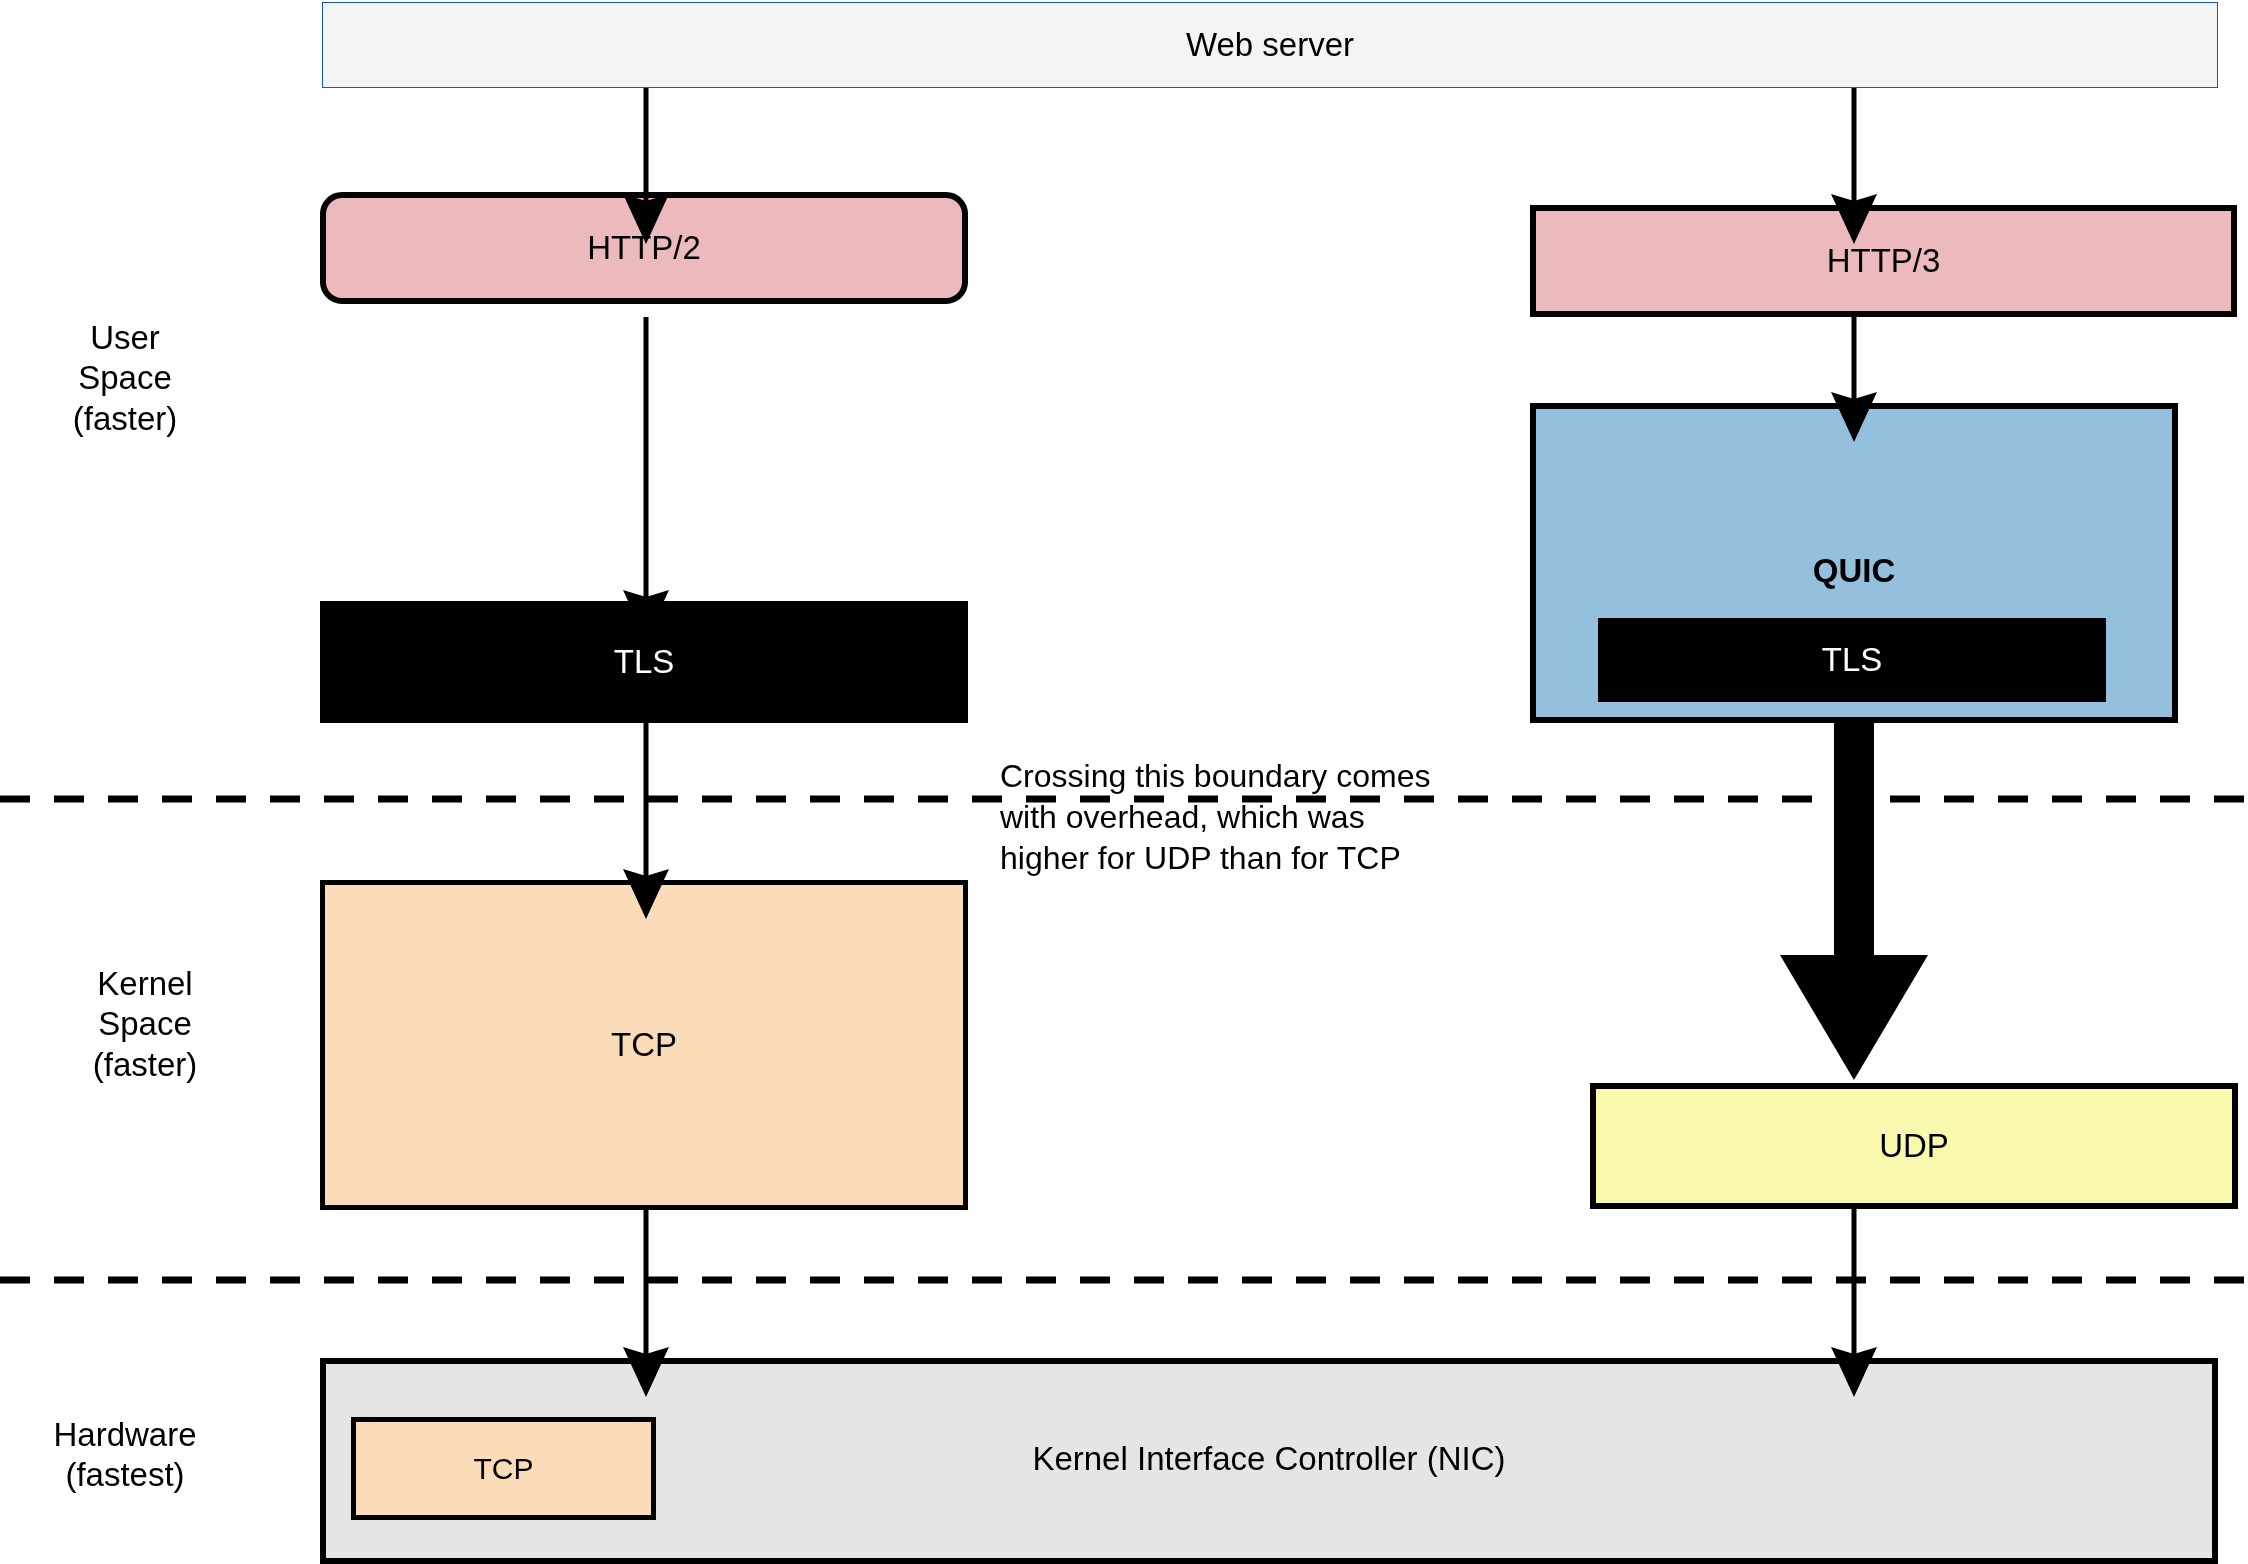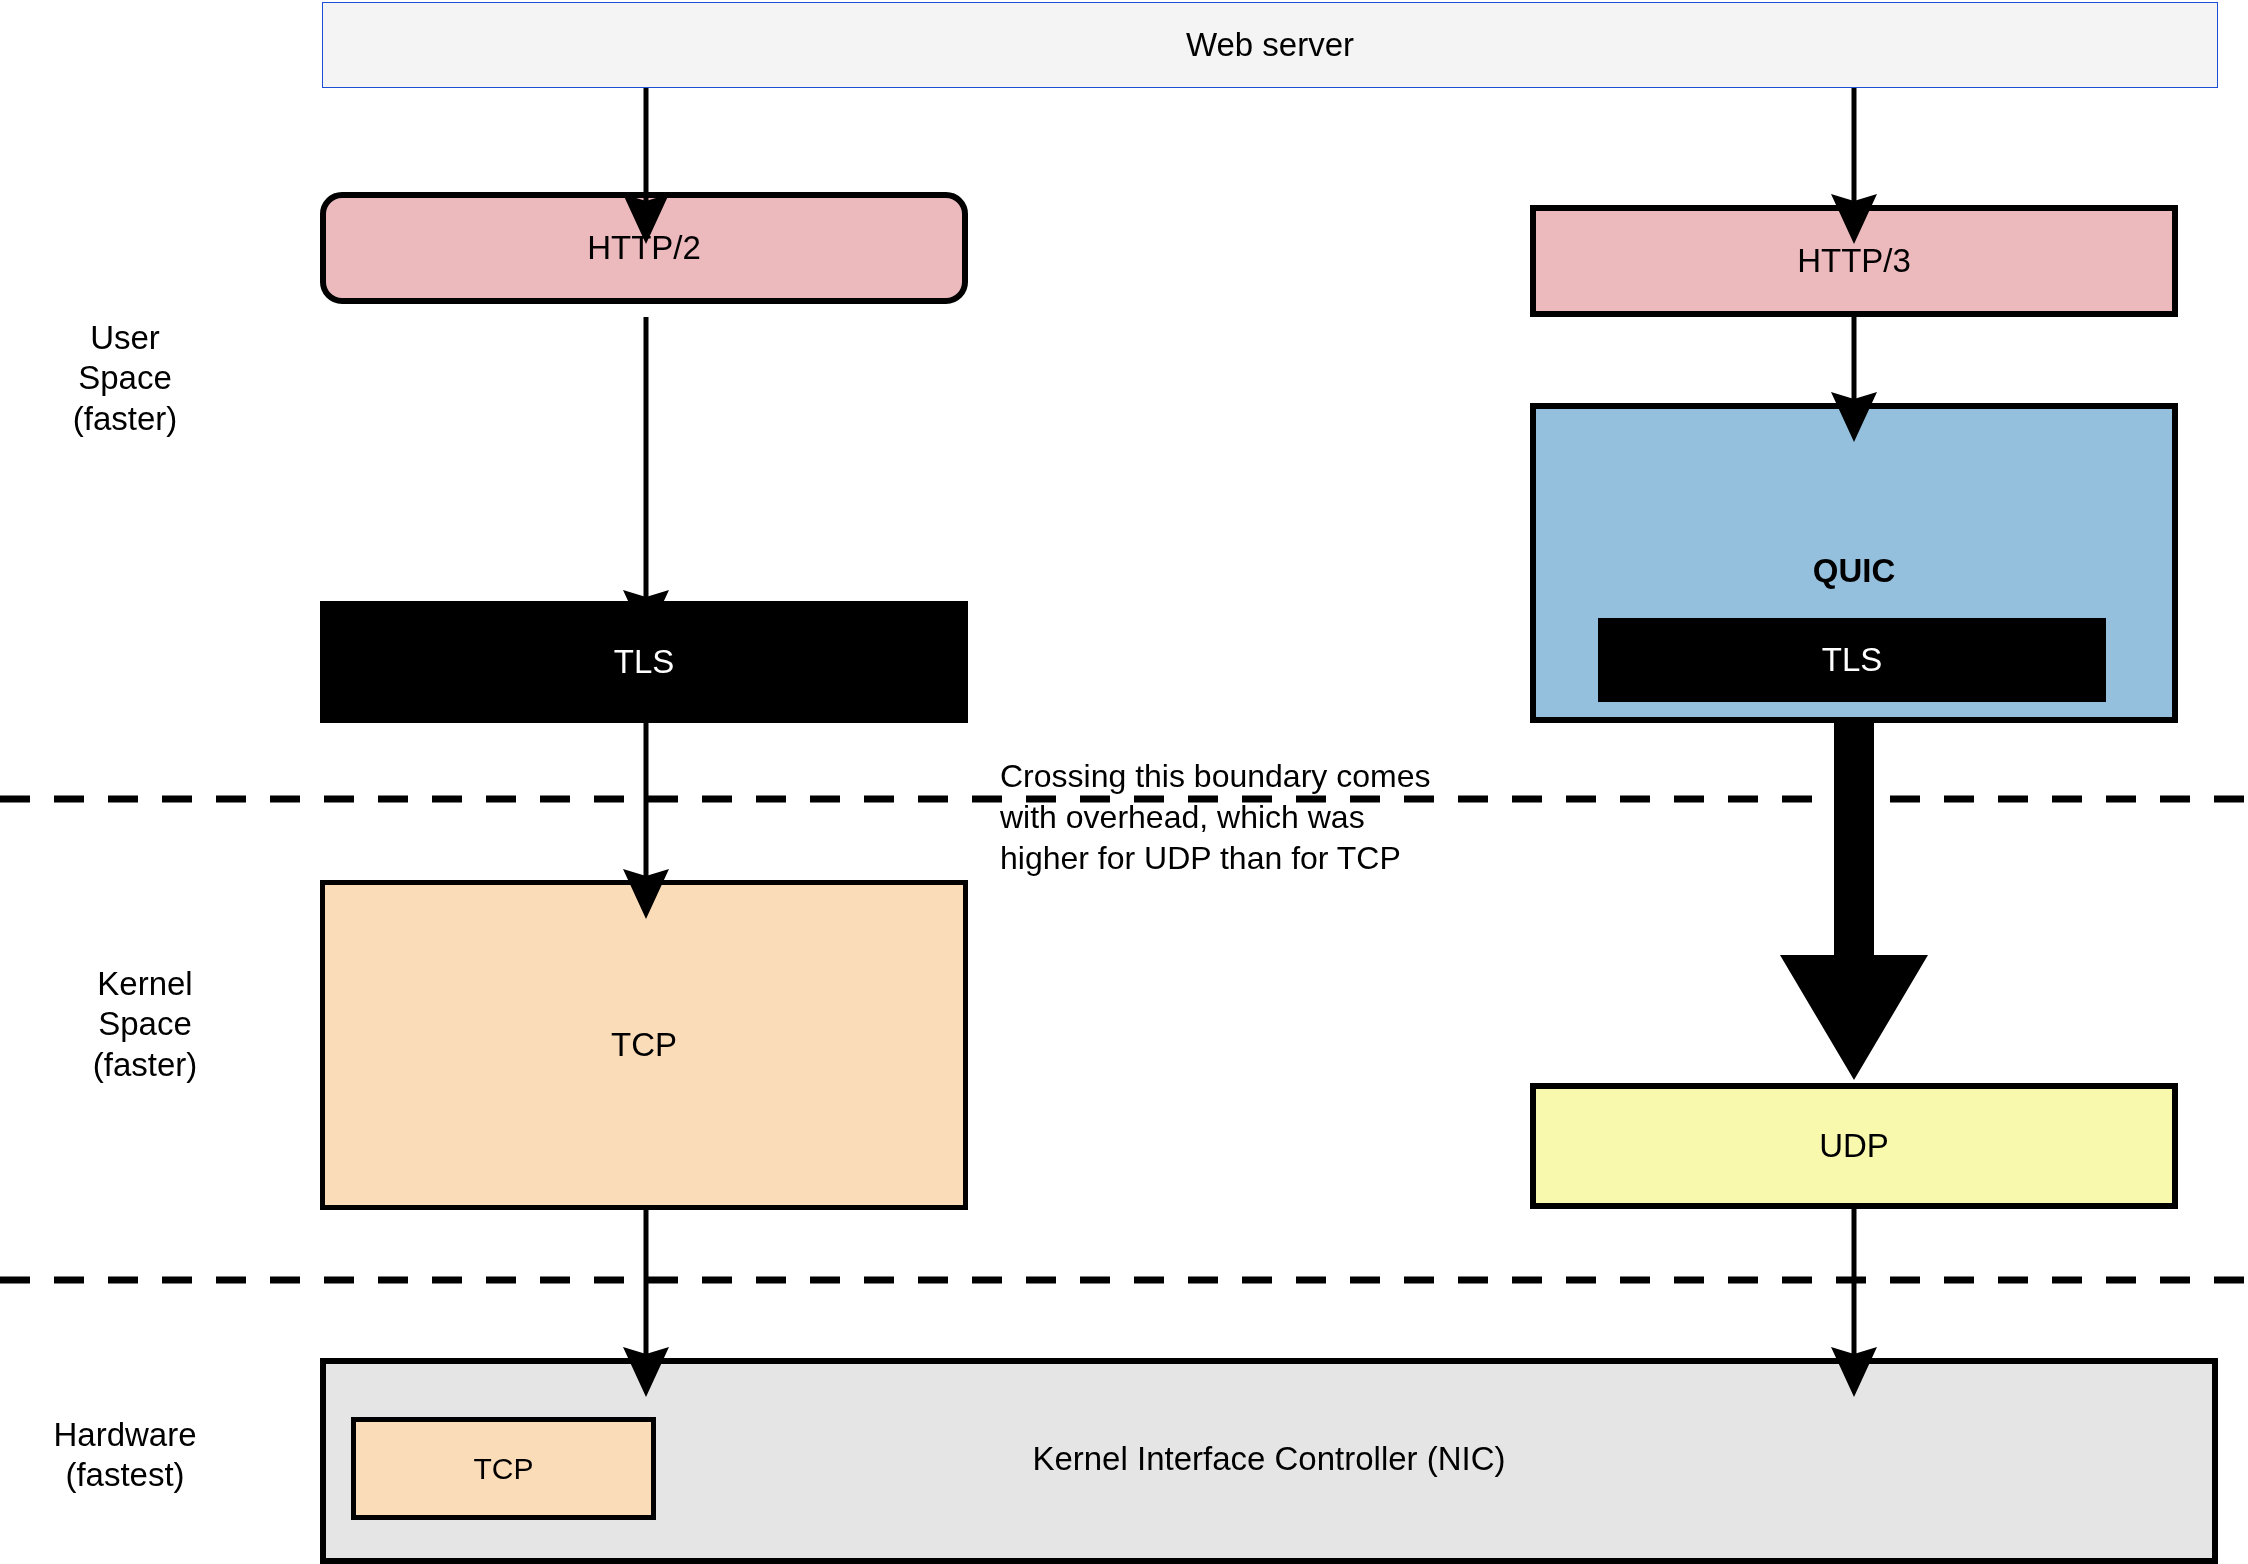--- a/index.html
+++ b/index.html
@@ -47,21 +47,21 @@
   #http2-box {
     left: 320px;
     top: 192px;
     width: 648px;
     height: 112px;
     border-radius: 22px;
   }
   #http3-box {
     left: 1530px;
     top: 205px;
-    width: 648px;
+    width: 707px;
     height: 112px;
   }
   
   #tls-left-box {
     left: 320px;
     top: 601px;
     width: 648px;
     height: 122px;
     background: #000000;
     color: #ffffff;
@@ -107,21 +107,21 @@
     left: 320px;
     top: 880px;
     width: 648px;
     height: 330px;
     background: #fadcb8;
     border: 5px solid #000000;
     font-size: 33px;
   }
   
   #udp-box {
-    left: 1530px;
+    left: 1590px;
     top: 1083px;
     width: 648px;
     height: 126px;
     background: #f9f9ae;
     border: 6px solid #000000;
     font-size: 33px;
   }
   
   #nic-box {
     left: 320px;

